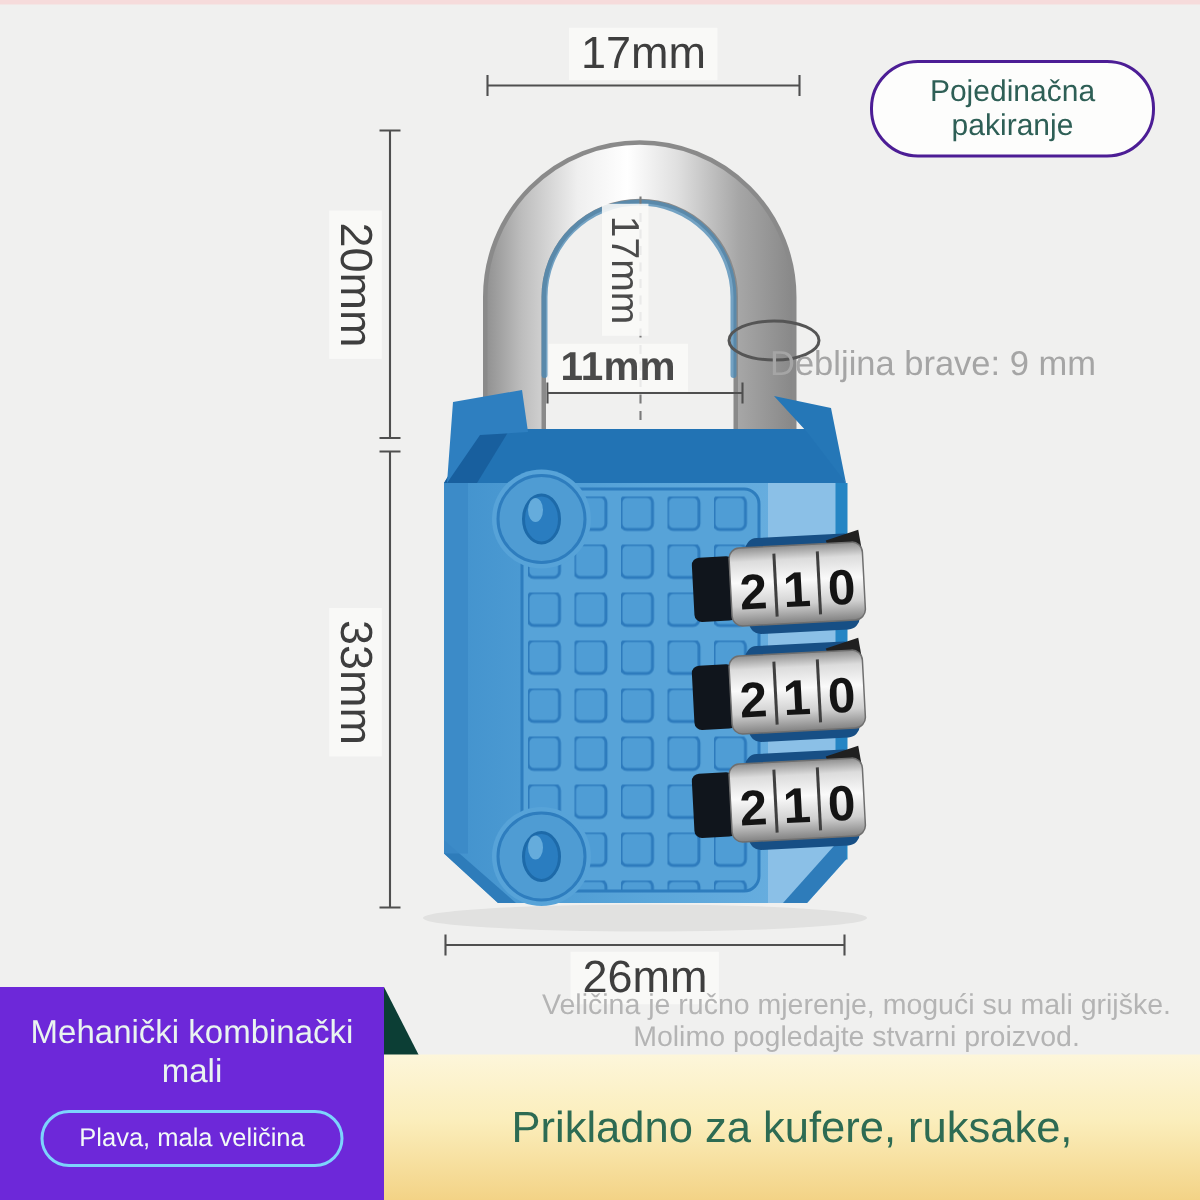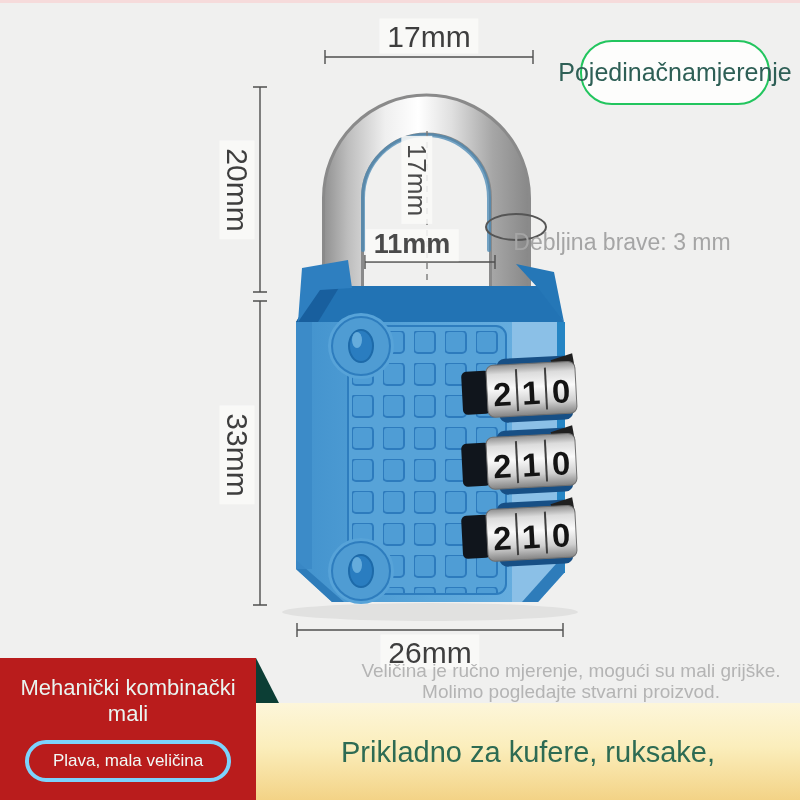--- a/index.html
+++ b/index.html
@@ -12,33 +12,33 @@
              color:#3e3e3e;font-size:30px;background:rgba(249,249,248,.88);
              padding:1px 8px;line-height:1.1;}
   .dim-label.rot{transform:translate(-50%,-50%) rotate(90deg);}
   .dim-label.small{font-size:26px;color:#4a4a4a;}
 
   .thickness-note{position:absolute;left:622px;top:242px;width:240px;
                   transform:translate(-50%,-50%);text-align:center;
                   color:#a5a5a5;font-size:23px;line-height:26px;}
 
   .badge{position:absolute;left:580px;top:40px;width:186px;height:61px;
-         border:2px solid #22c55e;border-radius:32px;background:#fdfdfc;
-         display:flex;flex-direction:row;align-items:center;justify-content:center;
-         color:#2e5f56;font-size:25px;line-height:23px;text-align:center;}
+         border:2px solid #4c1d95;border-radius:32px;background:#fdfdfc;
+         display:flex;flex-direction:column;align-items:center;justify-content:center;
+         color:#2e5f56;font-size:20px;line-height:23px;text-align:center;}
 
   .disclaimer{position:absolute;left:571px;top:681px;width:500px;
               transform:translate(-50%,-50%);text-align:center;
               color:#b4b4b4;font-size:19px;line-height:21px;}
 
   .category-card{position:absolute;left:0;top:658px;width:256px;height:142px;
-                 background:#b91c1c;color:#e9f4f0;text-align:center;box-sizing:border-box;
+                 background:#6d28d9;color:#e9f4f0;text-align:center;box-sizing:border-box;
                  padding-top:17px;}
   .category-card .title{font-size:22px;line-height:26px;}
-  .category-card .pill{display:inline-block;margin-top:13px;border:4px solid #7dd3fc;
+  .category-card .pill{display:inline-block;margin-top:13px;border:2px solid #7dd3fc;
                        border-radius:24px;padding:7px 24px;font-size:17px;color:#f2faf7;}
   .card-fold{position:absolute;left:256px;top:658px;width:24px;height:47px;
              background:#0c3e35;-webkit-clip-path:polygon(0 0,100% 100%,0 100%);
              clip-path:polygon(0 0,100% 100%,0 100%);}
 
   .banner{position:absolute;left:256px;top:703px;right:0;bottom:0;
           background:linear-gradient(180deg,#fdf6da 0%,#fbeebc 45%,#f3d386 100%);
           display:flex;flex-direction:column;align-items:center;justify-content:center;
           color:#2d6b53;font-size:29px;line-height:36px;text-align:center;}
 </style>
@@ -164,25 +164,25 @@
     <ellipse cx="516" cy="227" rx="30" ry="13" fill="none" stroke="#555555" stroke-width="2"></ellipse>
   </svg>
 
   <div class="dim-label" style="left:429px;top:36px;">17mm</div>
   <div class="dim-label rot" style="left:237px;top:190px;">20mm</div>
   <div class="dim-label rot small" style="left:417px;top:180px;">17mm</div>
   <div class="dim-label small" style="left:412px;top:245px;font-size:27px;font-weight:bold;">11mm</div>
   <div class="dim-label rot" style="left:237px;top:455px;">33mm</div>
   <div class="dim-label" style="left:430px;top:652px;">26mm</div>
 
-  <div class="thickness-note">Debljina brave: 3 mm</div>
+  <div class="thickness-note">Debljina brave: 9 mm</div>
 
   <div class="badge">
     <span>Pojedinačna</span>
-    <span>mjerenje</span>
+    <span>pakiranje</span>
   </div>
 
   <div class="disclaimer">
     <div>Veličina je ručno mjerenje, mogući su mali grijške.</div>
     <div>Molimo pogledajte stvarni proizvod.</div>
   </div>
 
   <div class="category-card">
     <div class="title">
       <div>Mehanički kombinački</div>

